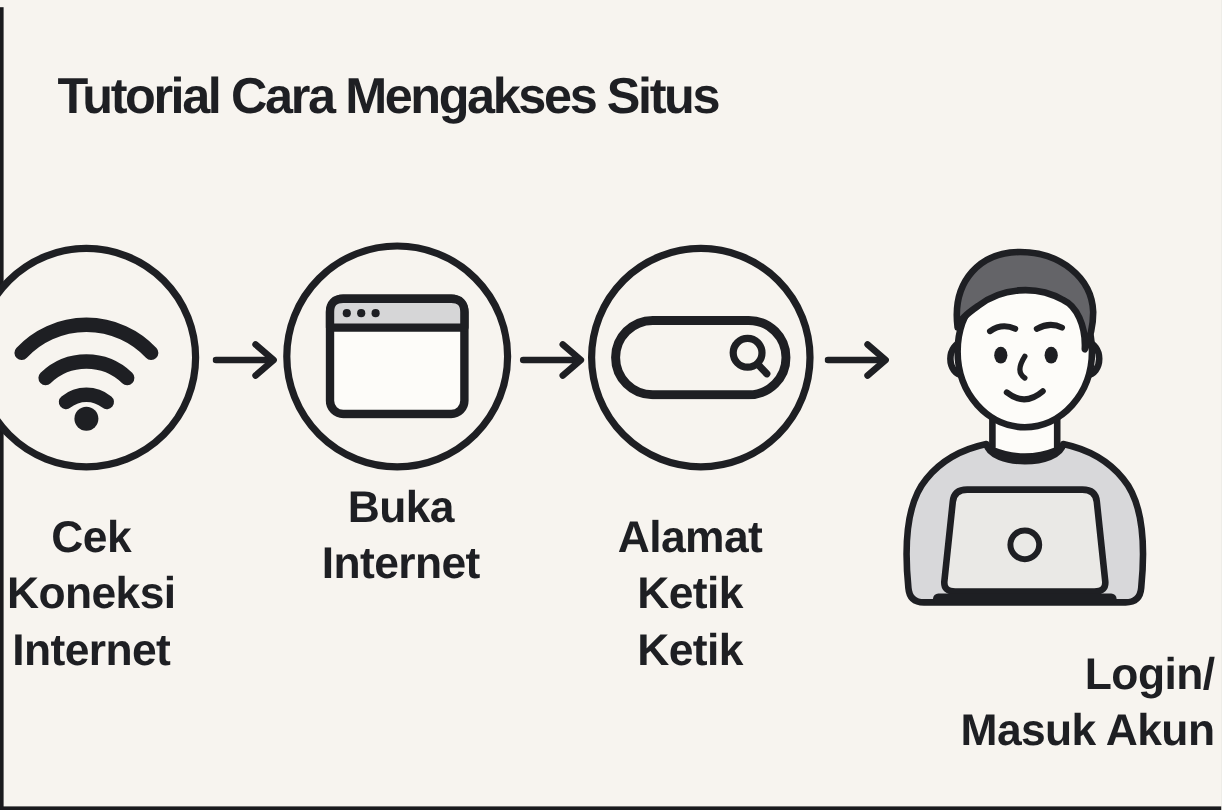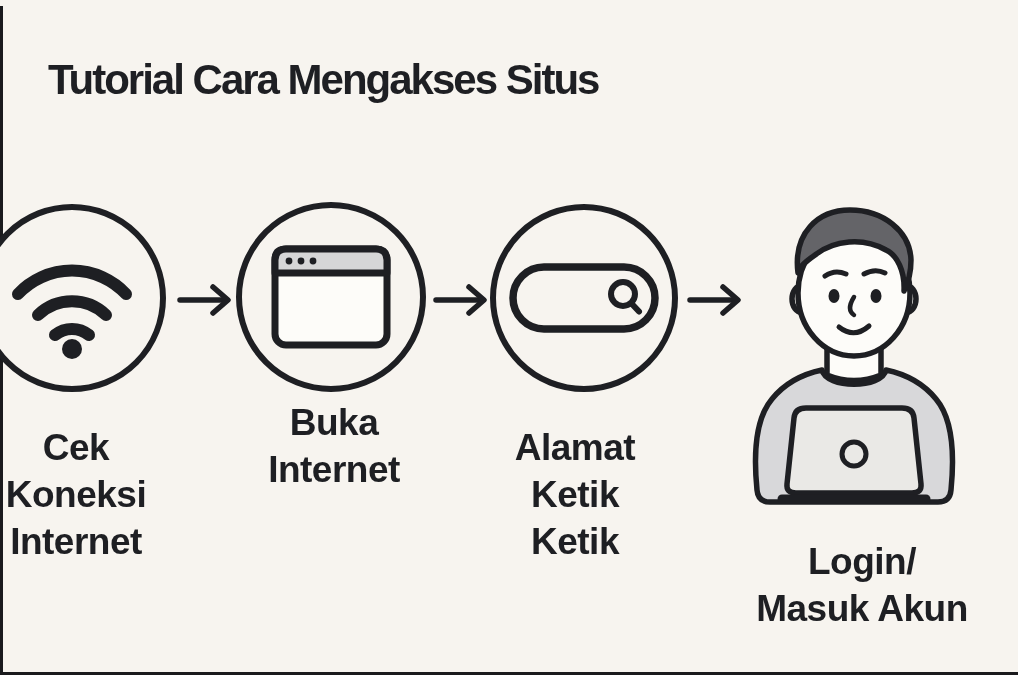--- a/index.html
+++ b/index.html
@@ -33,21 +33,21 @@
   .a3{left:687px;}
   .person{position:absolute;left:748px;top:205px;}
   .label{
     position:absolute;width:300px;text-align:center;
     font-weight:bold;font-size:37px;line-height:47px;
     letter-spacing:-0.5px;color:#1e1f23;
   }
   .l1{left:-74px;top:424px;}
   .l2{left:184px;top:399px;}
   .l3{left:425px;top:424px;}
-  .l4{left:712px;top:538px;}
+  .l4{left:712px;top:538px;text-align:right;}
   .wifi-svg{margin-top:12px;}
 </style>
 </head>
 <body>
 
 <div class="canvas">
 
   <div class="border-left"></div>
   <div class="border-bottom"></div>
 

